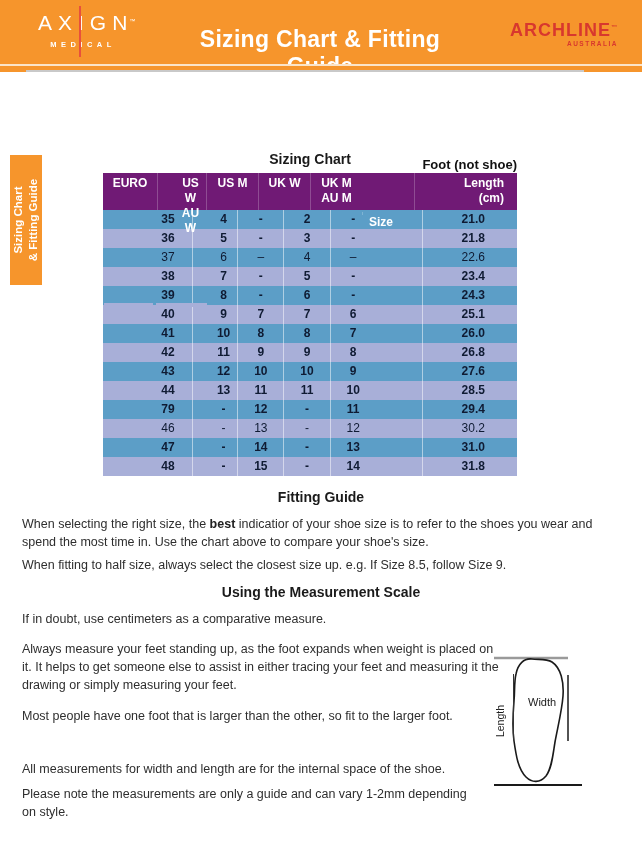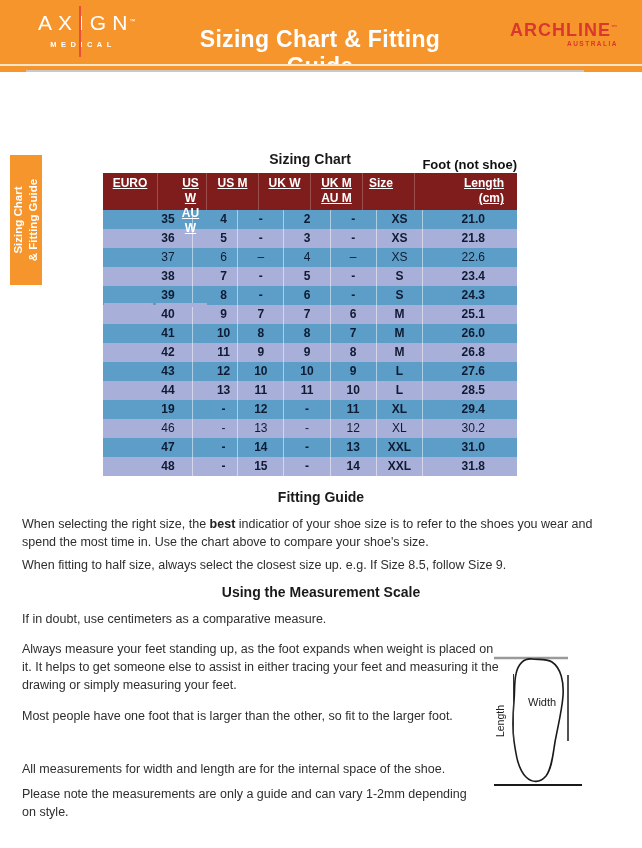--- a/index.html
+++ b/index.html
@@ -40,33 +40,33 @@
   
   .h-center { position:absolute; left:15px; width:612px; text-align:center;
     font-size:14px; font-weight:bold; color:#1a1a1a; }
   .chart-title { position:absolute; left:103px; top:151px; width:414px; text-align:center;
     font-size:14px; font-weight:bold; color:#1a1a1a; }
   .foot-note { position:absolute; left:412px; top:157px; width:105px; text-align:right;
     font-size:13px; font-weight:bold; color:#111; }
 
   
   .table { position:absolute; left:103px; top:173px; width:414px; font-weight:bold; }
-  .thead { display:flex; background:#7f1d1d; color:#fff; height:37px;text-decoration:underline; }
+  .thead { display:flex; background:#701a75; color:#fff; height:37px; }
   .hcell { padding-top:3px; font-size:12px; line-height:15px; text-align:center;
     border-left:1px solid rgba(255,255,255,0.22); }
   .hcell:first-child { border-left:none; }
   .trow { display:flex; height:19px; }
   .blu { background:#5C9EC7; }
   .lav { background:#A8AFD8; }
   .tcell { font-size:12px; color:#0F1B33; text-align:center; line-height:19px;
     border-left:1px solid rgba(255,255,255,0.5); overflow:hidden; }
   .tcell:first-child { border-left:none;margin-left:41px; }
   .light .tcell { font-weight:normal; }
   .c0{width:54px;} .c1{width:49px;padding-left:17px;} .c2{width:52px;} .c3{width:52px;}
-  .c4{width:52px;} .c5{width:52px;} .c6{width:103px;}
+  .c4{width:52px;} .c5{width:52px;margin-top:39px;} .c6{width:103px;}
   .hcell.c5 { text-align:left; padding-left:6px; }
   .hcell.c6 { text-align:right; padding-right:13px; }
   .tcell.c6 { text-align:right; padding-right:32px; }
   .tab-under { position:absolute; height:4px; background:#A8AFD8; top:303px; }
   .tab-under.u1 { left:104px; width:49px; }
   .tab-under.u2 { left:156px; width:51px; }
 
   
   .para { position:absolute; left:22px; font-size:12.5px; line-height:1.42; color:#2e2e2e; }
   .para b { font-weight:bold; color:#222; }
@@ -218,21 +218,21 @@
         <div class="trow lav">
           <div class="tcell c0">44</div>
           <div class="tcell c1">13</div>
           <div class="tcell c2">11</div>
           <div class="tcell c3">11</div>
           <div class="tcell c4">10</div>
           <div class="tcell c5">L</div>
           <div class="tcell c6">28.5</div>
         </div>
         <div class="trow blu">
-          <div class="tcell c0">19</div>
+          <div class="tcell c0">79</div>
           <div class="tcell c1">-</div>
           <div class="tcell c2">12</div>
           <div class="tcell c3">-</div>
           <div class="tcell c4">11</div>
           <div class="tcell c5">XL</div>
           <div class="tcell c6">29.4</div>
         </div>
         <div class="trow lav light">
           <div class="tcell c0">46</div>
           <div class="tcell c1">-</div>

